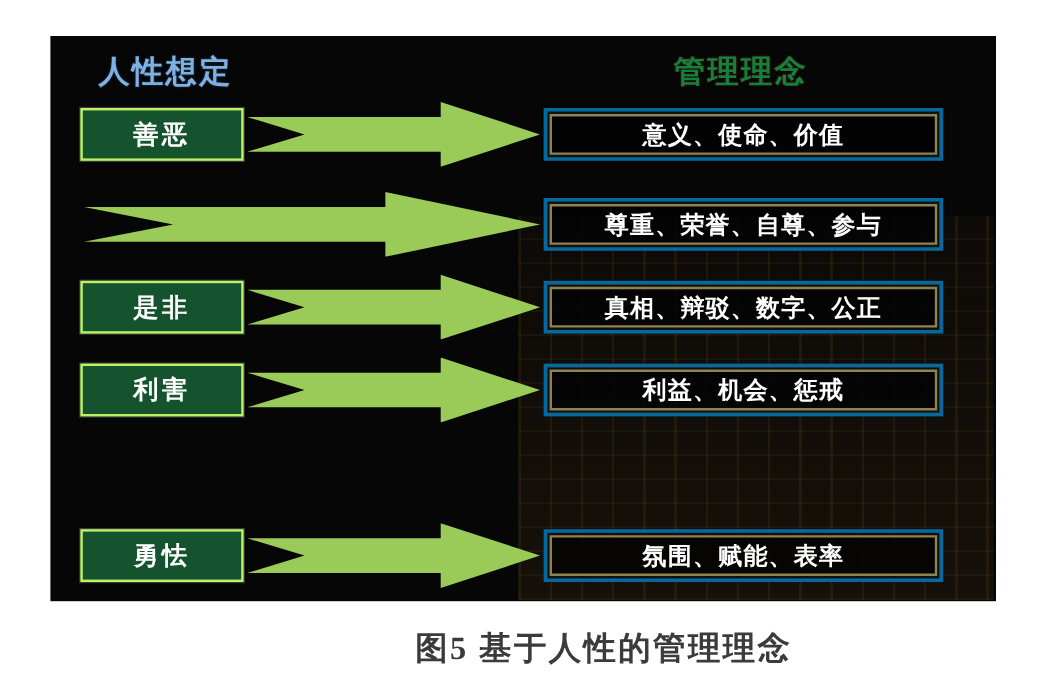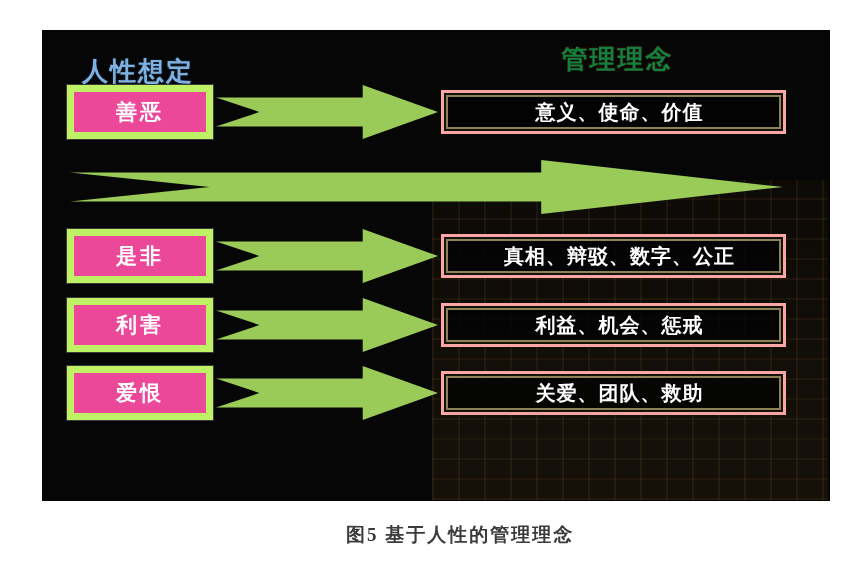--- a/index.html
+++ b/index.html
@@ -34,79 +34,77 @@
     line-height: 32px;
     font-size: 26px;
     font-weight: bold;
     text-align: center;
     letter-spacing: 2px;
   }
   .hdr-left {
     left: 25px; width: 142px;
     color: #7fb1e0;
     text-shadow: 0 0 2px rgba(60,110,180,0.55);
-    margin-top: 12px;
   }
   .hdr-right {
     left: 407px; width: 337px;
     color: #15803d;
     text-shadow: 0 1px 1px rgba(0,0,0,0.8), 0 0 2px rgba(160,80,20,0.6);
   }
   .row {
     position: absolute;
     left: 25px;
     width: 719px;
     height: 52px;
     display: flex;
     align-items: center;
   }
   .lbox {
     flex: 0 0 132px;
     height: 40px;
-    background: #ec4899;
-    border: 7px solid #bef264;
+    background: #14532d;
+    border: 2px solid #bef264;
     box-shadow: 0 0 0 1px #3a3a3a;
     color: #ffffff;
     font-size: 21px;
     font-weight: bold;
     letter-spacing: 3px;
     display: flex;
     align-items: center;
     justify-content: center;
   }
   .arrow {
     flex: 1 1 auto;
     height: 54px;
     margin: 0 3px;
     display: block;
   }
   .rbox {
     flex: 0 0 327px;
     height: 38px;
     background: rgba(4,4,4,0.85);
-    border: 3px solid #fca5a5;
+    border: 3px solid #0369a1;
     box-shadow: inset 0 0 0 2px #14110a, inset 0 0 0 4px #8e8153;
     color: #ffffff;
     font-size: 20px;
     font-weight: bold;
     letter-spacing: 1px;
     display: flex;
     align-items: center;
     justify-content: center;
     white-space: nowrap;
-    padding-left: 12px;
   }
   .caption {
     position: absolute;
     left: 346px; top: 522px;
     width: 290px;
-    text-align: left;
+    text-align: right;
     white-space: nowrap;
     font-family: "Liberation Serif", serif;
-    font-size: 19px;
+    font-size: 27px;
     font-weight: bold;
     color: #3b3b3b;
     letter-spacing: 2px;
   }
 </style>
 </head>
 <body>
 
 <div class="panel">
   <div class="texture"></div>
@@ -119,41 +117,42 @@
     <svg class="arrow" viewBox="0 0 230 56" preserveAspectRatio="none">
         <polygon points="0,13 152,13 152,0 230,28 152,56 152,43 0,43 45,28" fill="#9aca57"></polygon>
       </svg>
     <div class="rbox">意义、使命、价值</div>
   </div>
 
   <div class="row" style="top:131px">
     <svg class="arrow" viewBox="0 0 230 56" preserveAspectRatio="none">
         <polygon points="0,13 152,13 152,0 230,28 152,56 152,43 0,43 45,28" fill="#9aca57"></polygon>
       </svg>
+    <div class="rbox">尊重、荣誉、自尊、参与</div>
   </div>
 
   <div class="row" style="top:269px">
     <div class="lbox">利害</div>
     <svg class="arrow" viewBox="0 0 230 56" preserveAspectRatio="none">
         <polygon points="0,13 152,13 152,0 230,28 152,56 152,43 0,43 45,28" fill="#9aca57"></polygon>
       </svg>
     <div class="rbox">利益、机会、惩戒</div>
   </div>
 
   <div class="row" style="top:200px">
     <div class="lbox">是非</div>
     <svg class="arrow" viewBox="0 0 230 56" preserveAspectRatio="none">
         <polygon points="0,13 152,13 152,0 230,28 152,56 152,43 0,43 45,28" fill="#9aca57"></polygon>
       </svg>
     <div class="rbox">真相、辩驳、数字、公正</div>
   </div>
 
-  <div class="row" style="top:337px">
-    <div class="lbox">爱恨</div>
+
+  <div class="row" style="top:407px">
+    <div class="lbox">勇怯</div>
     <svg class="arrow" viewBox="0 0 230 56" preserveAspectRatio="none">
         <polygon points="0,13 152,13 152,0 230,28 152,56 152,43 0,43 45,28" fill="#9aca57"></polygon>
       </svg>
-    <div class="rbox">关爱、团队、救助</div>
+    <div class="rbox">氛围、赋能、表率</div>
   </div>
-
 </div>
 
 <div class="caption">图5 基于人性的管理理念</div>
 
 </body></html>

